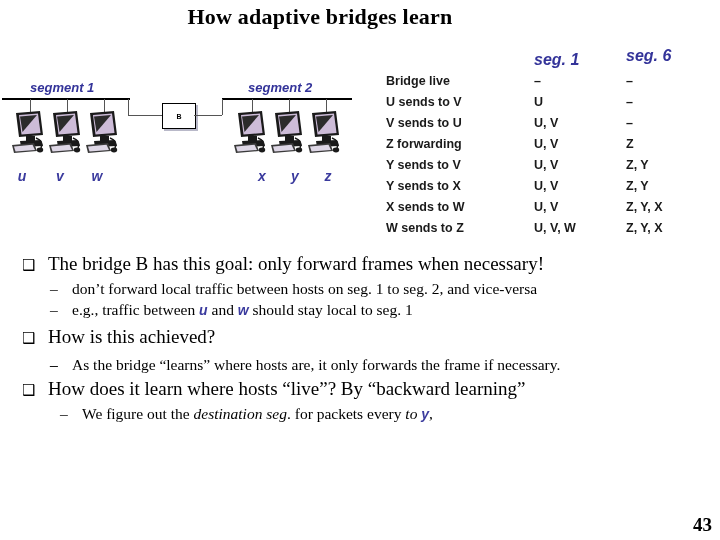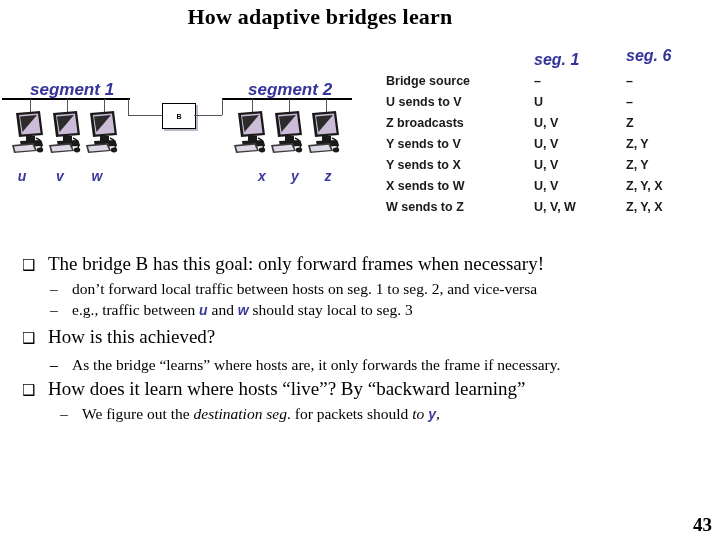--- a/index.html
+++ b/index.html
@@ -37,21 +37,21 @@
     left: 0;
     top: 76px;
     width: 375px;
     height: 120px;
   }
   .seg-label {
     position: absolute;
     font-family: "Liberation Sans", sans-serif;
     font-weight: bold;
     font-style: italic;
-    font-size: 17px;
+    font-size: 13px;
     color: #333399;
     white-space: nowrap;
   }
   .bus {
     position: absolute;
     height: 0;
     border-top: 2px solid #000000;
   }
   .drop {
     position: absolute;
@@ -334,31 +334,36 @@
     <table>
       <thead>
         <tr>
           <th class="evt"></th>
           <th class="s1">seg. 1</th>
           <th class="s2">seg. 6</th>
         </tr>
       </thead>
       <tbody>
         <tr>
-          <td class="evt">Bridge source</td>
+          <td class="evt">Bridge live</td>
           <td class="s1">–</td>
           <td class="s2">–</td>
         </tr>
         <tr>
           <td class="evt">U sends to V</td>
           <td class="s1">U</td>
           <td class="s2">–</td>
         </tr>
         <tr>
-          <td class="evt">Z broadcasts</td>
+          <td class="evt">V sends to U</td>
+          <td class="s1">U, V</td>
+          <td class="s2">–</td>
+        </tr>
+        <tr>
+          <td class="evt">Z forwarding</td>
           <td class="s1">U, V</td>
           <td class="s2">Z</td>
         </tr>
         <tr>
           <td class="evt">Y sends to V</td>
           <td class="s1">U, V</td>
           <td class="s2">Z, Y</td>
         </tr>
         <tr>
           <td class="evt">Y sends to X</td>
@@ -386,21 +391,21 @@
       <span>The bridge B has this goal: only forward frames when necessary!</span>
     </div>
 
     <div class="lvl2">
       <span class="dash">–</span>
       <span>don’t forward local traffic between hosts on seg. 1 to seg. 2, and vice-versa</span>
     </div>
 
     <div class="lvl2">
       <span class="dash">–</span>
-      <span>e.g., traffic between </span><span class="hl">u</span><span> and </span><span class="hl">w</span><span> should stay local to seg. 3</span>
+      <span>e.g., traffic between </span><span class="hl">u</span><span> and </span><span class="hl">w</span><span> should stay local to seg. 1</span>
     </div>
 
     <div class="lvl1" style="margin-top:4px;">
       <span class="sq">❑</span>
       <span>How is this achieved?</span>
     </div>
 
     <div class="lvl2" style="margin-top:5px;">
       <span class="dash">–</span>
     </div>
@@ -410,19 +415,19 @@
       <span>As the bridge “learns” where hosts are, it only forwards the frame if necessary.</span>
     </div>
 
     <div class="lvl1" style="margin-top:2px;">
       <span class="sq">❑</span>
       <span>How does it learn where hosts “live”?  By “backward learning”</span>
     </div>
 
     <div class="lvl2 wide">
       <span class="dash">–</span>
-      <span>We figure out the </span><span class="it">destination seg</span><span>. for packets should </span><span class="it">to</span>&nbsp;<span class="hl">y</span><span>,</span>
+      <span>We figure out the </span><span class="it">destination seg</span><span>. for packets every </span><span class="it">to</span>&nbsp;<span class="hl">y</span><span>,</span>
     </div>
   </div>
 
   <div id="pageno">43</div>
 
 </div>
 
 </body></html>

